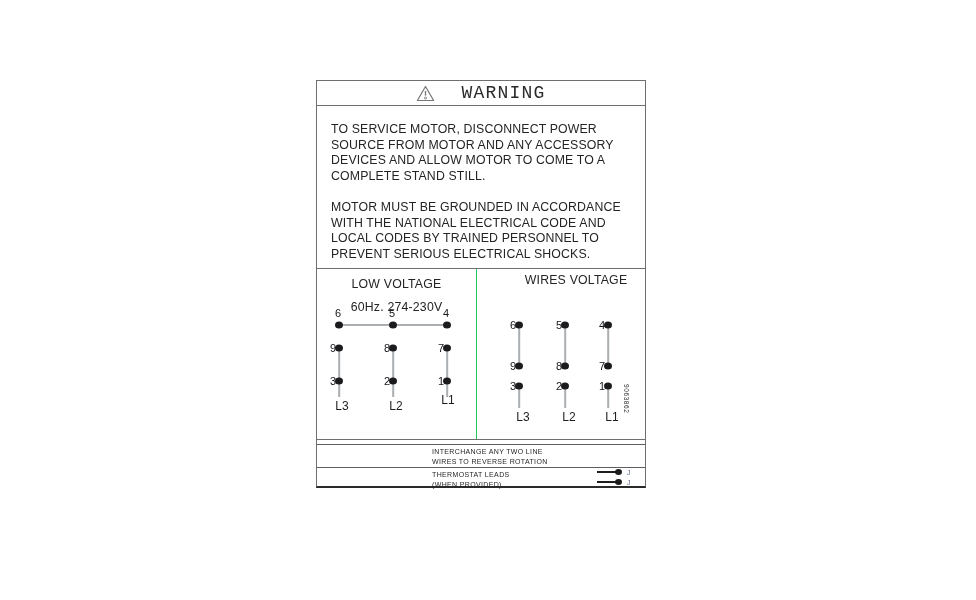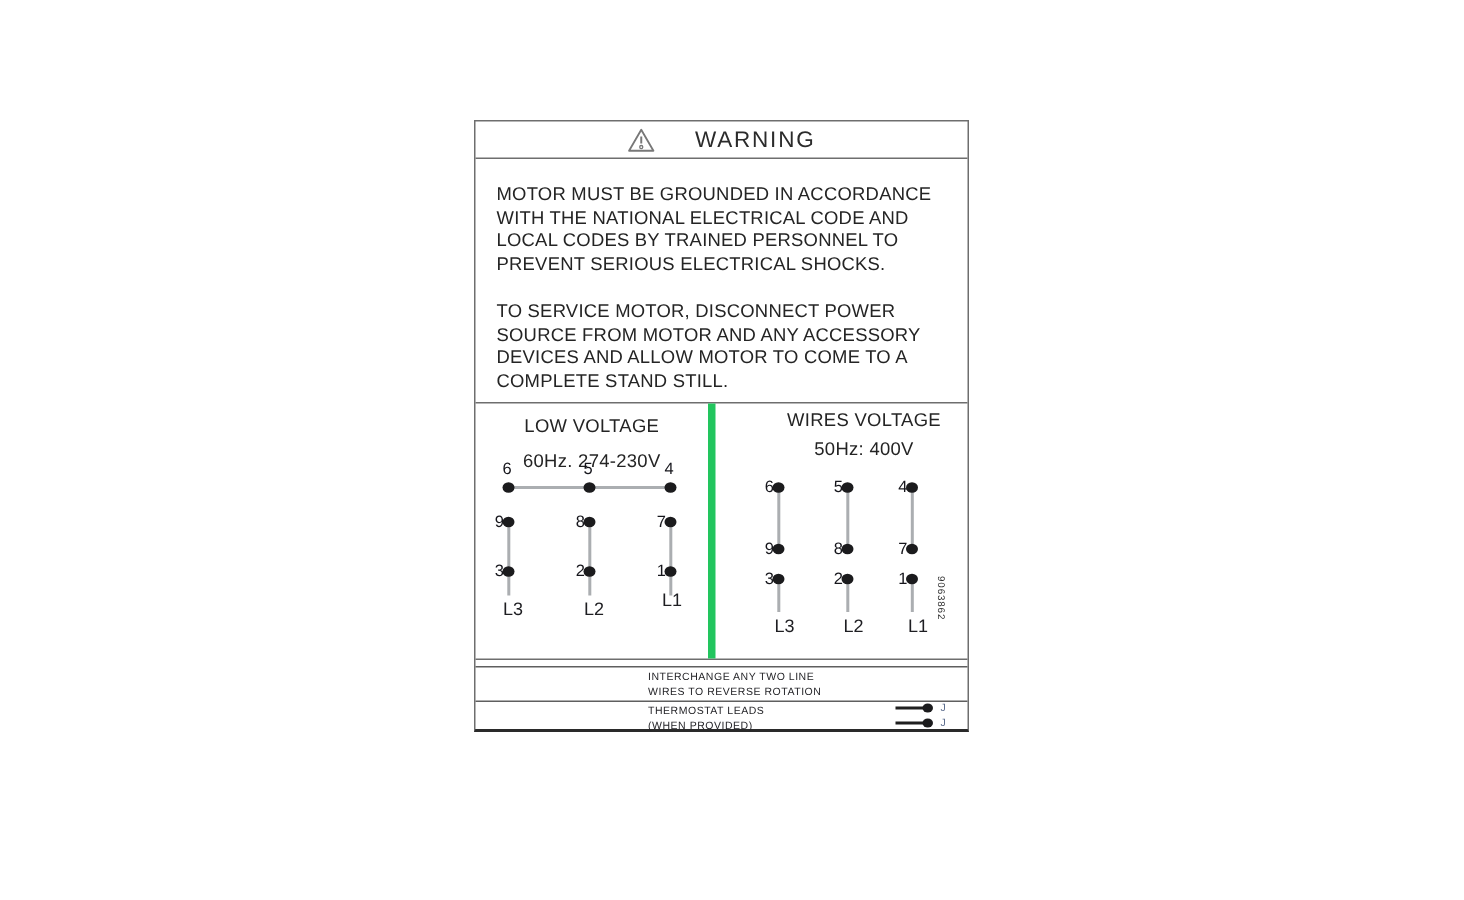--- a/index.html
+++ b/index.html
@@ -11,32 +11,32 @@
   .label{
     position:absolute;left:316px;top:80px;width:330px;height:408px;
     box-sizing:border-box;border:1px solid #6e6e6e;border-bottom:2px solid #2a2a2a;
     display:flex;flex-direction:column;background:#fff;
   }
   
   .hdr{
     height:24px;flex:0 0 24px;border-bottom:1px solid #6e6e6e;
     display:flex;align-items:center;justify-content:center;gap:26px;
   }
-  .hdr .wtitle{font-size:15px;letter-spacing:1.2px;color:#2b2b2b;}
+  .hdr .wtitle{font-size:18px;letter-spacing:1.2px;color:#2b2b2b;font-family:Liberation Mono, monospace;}
   
   .bodytxt{
     flex:0 0 163px;border-bottom:1px solid #6e6e6e;box-sizing:border-box;
     padding:16px 12px 0 14px;font-size:12.3px;line-height:15.7px;letter-spacing:0.15px;color:#242424;
   }
   .bodytxt p{margin:0;white-space:pre-line;}
   .bodytxt p + p{margin-top:15px;}
   
   .vrow{flex:0 0 170px;display:flex;border-bottom:1px solid #6e6e6e;box-sizing:content-box;}
   .vbox{position:relative;box-sizing:border-box;}
-  .lv{width:160px;border-right:5px solid #22c55e;}
+  .lv{width:160px;border-right:1px solid #22c55e;}
   .hv{flex:1;}
   .vtitle{font-size:12.3px;letter-spacing:0.2px;color:#242424;text-align:center;line-height:14.5px;}
   .lv .vtitle{padding-top:8px;}
   .hv .vtitle{padding-top:4px;position:relative;left:15px;}
   .dot{position:absolute;width:8px;height:7px;border-radius:50%;background:#1b1b1d;transform:translate(-50%,-50%);}
   .hwire{position:absolute;height:1.6px;background:#abaeb1;}
   .vwire{position:absolute;width:1.6px;background:#abaeb1;transform:translateX(-50%);}
   .tnum{position:absolute;font-size:11px;color:#16161c;transform:translate(-50%,-50%);}
   .snum{position:absolute;font-size:11px;color:#16161c;transform:translate(-100%,-50%);}
   .lwire{position:absolute;font-size:12px;color:#1e1e22;transform:translateX(-50%);}
@@ -68,28 +68,28 @@
       <svg width="19" height="17" viewBox="0 0 20 18">
         <path d="M10 1.6 L18.6 16.4 L1.4 16.4 Z" fill="none" stroke="#787878" stroke-width="1.3" stroke-linejoin="round"></path>
         <line x1="10" y1="6.3" x2="10" y2="11.3" stroke="#787878" stroke-width="1.4"></line>
         <circle cx="10" cy="13.8" r="1.1" fill="none" stroke="#787878" stroke-width="0.9"></circle>
       </svg>
     </span>
     <span class="wtitle">WARNING</span>
   </div>
 
   <div class="bodytxt">
+    <p>TO SERVICE MOTOR, DISCONNECT POWER
+SOURCE FROM MOTOR AND ANY ACCESSORY
+DEVICES AND ALLOW MOTOR TO COME TO A
+COMPLETE STAND STILL.</p>
     <p>MOTOR MUST BE GROUNDED IN ACCORDANCE
 WITH THE NATIONAL ELECTRICAL CODE AND
 LOCAL CODES BY TRAINED PERSONNEL TO
 PREVENT SERIOUS ELECTRICAL SHOCKS.</p>
-    <p>TO SERVICE MOTOR, DISCONNECT POWER
-SOURCE FROM MOTOR AND ANY ACCESSORY
-DEVICES AND ALLOW MOTOR TO COME TO A
-COMPLETE STAND STILL.</p>
   </div>
 
   <div class="vrow">
 
     <div class="vbox lv">
       <div class="vtitle">LOW VOLTAGE</div>
       <div class="vtitle">60Hz. 274-230V</div>
 
       <div class="hwire" style="left:22px;top:55px;width:108px;"></div>
       <div class="vwire" style="left:22px;top:79px;height:49px;"></div>
@@ -117,21 +117,20 @@
       <span class="dot" style="left:76px;top:112px;"></span>
       <span class="dot" style="left:130px;top:112px;"></span>
 
       <span class="lwire" style="left:25px;top:130px;">L3</span>
       <span class="lwire" style="left:79px;top:130px;">L2</span>
       <span class="lwire" style="left:131px;top:124px;">L1</span>
     </div>
 
     <div class="vbox hv">
       <div class="vtitle">WIRES VOLTAGE</div>
-      <div class="vtitle">50Hz: 400V</div>
 
       <div class="vwire" style="left:42px;top:56px;height:41px;"></div>
       <div class="vwire" style="left:88px;top:56px;height:41px;"></div>
       <div class="vwire" style="left:131px;top:56px;height:41px;"></div>
       <div class="vwire" style="left:42px;top:117px;height:22px;"></div>
       <div class="vwire" style="left:88px;top:117px;height:22px;"></div>
       <div class="vwire" style="left:131px;top:117px;height:22px;"></div>
 
       <span class="snum" style="left:39px;top:56px;">6</span>
       <span class="snum" style="left:85px;top:56px;">5</span>

